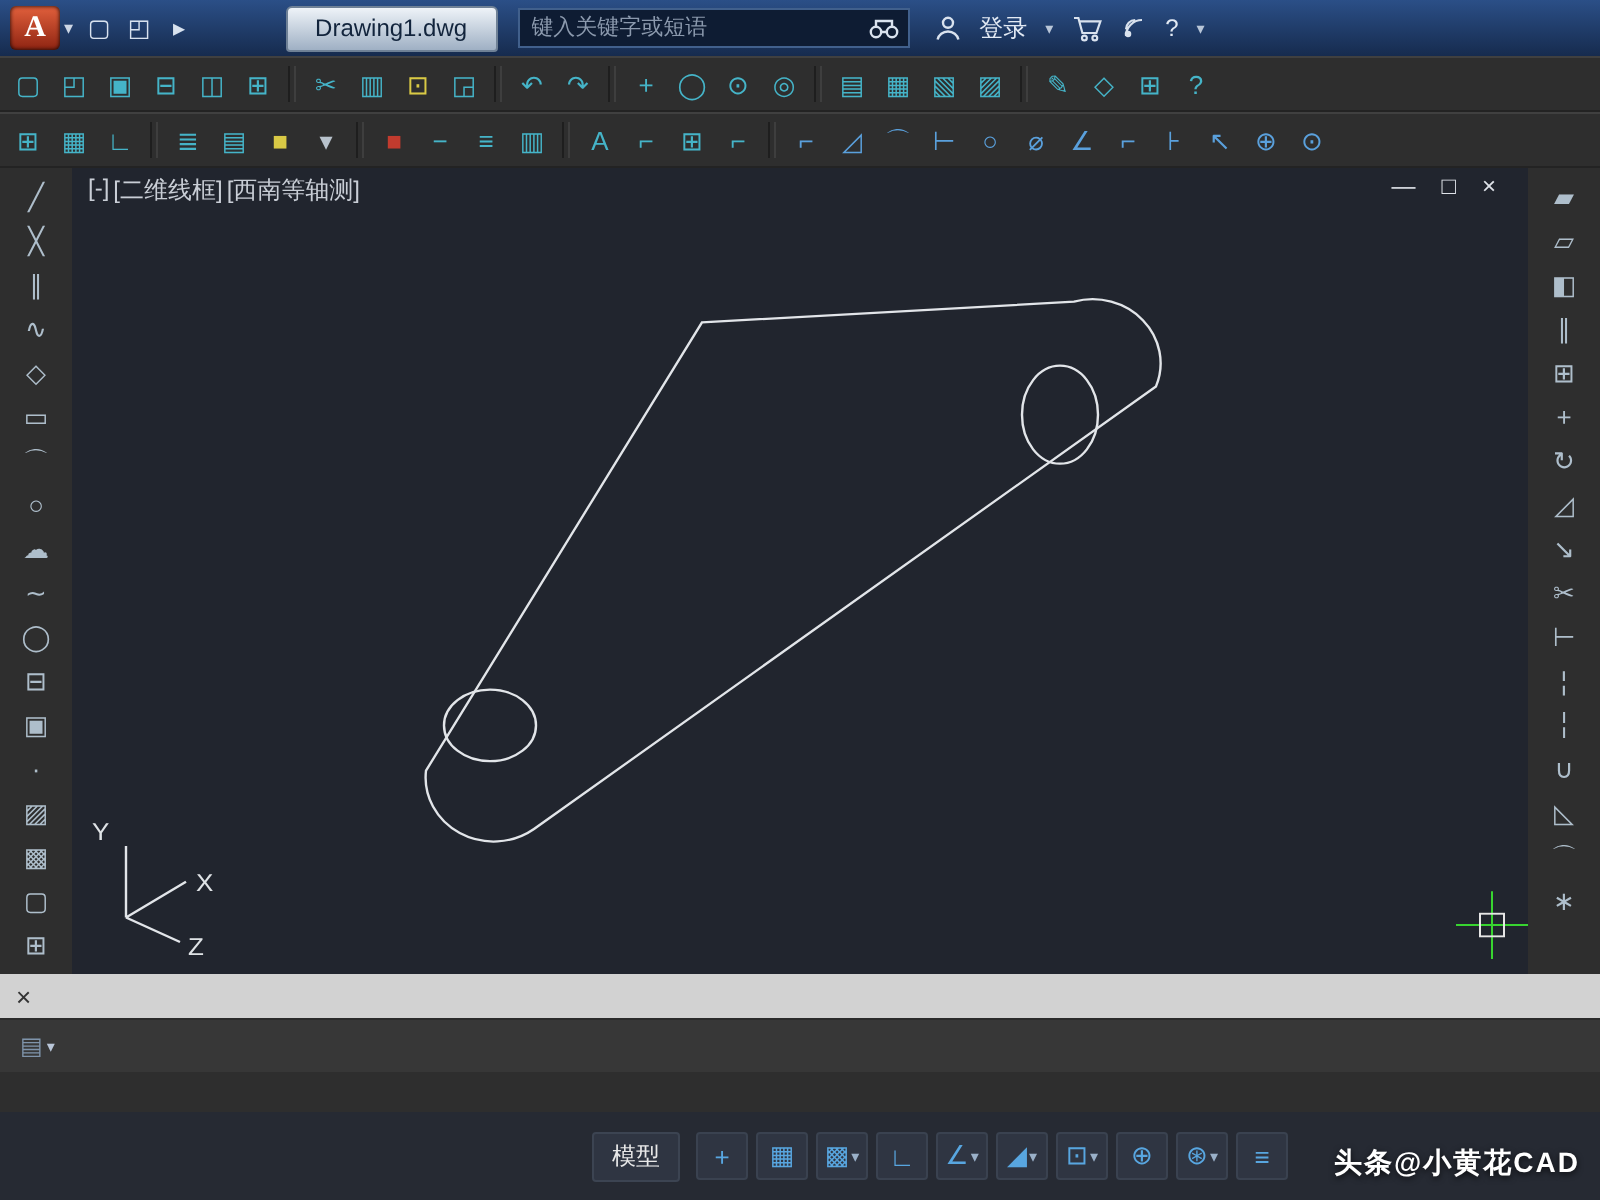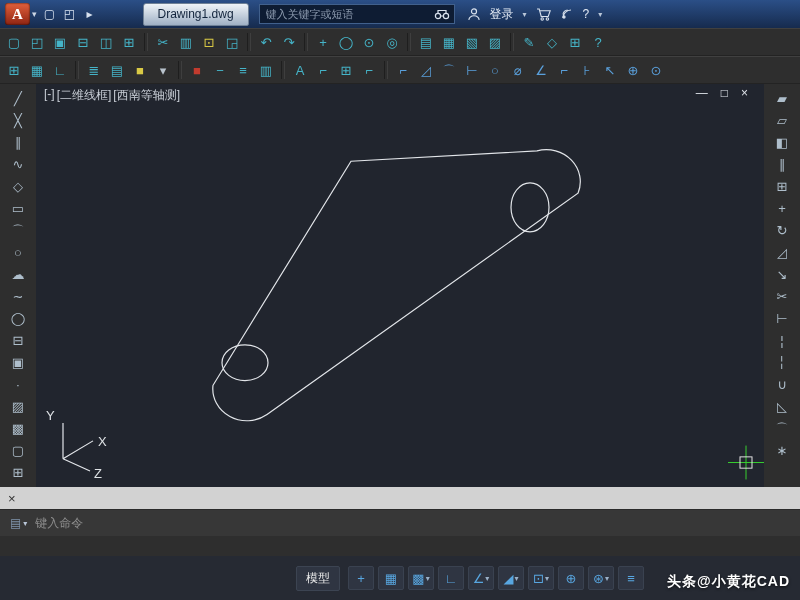--- a/index.html
+++ b/index.html
@@ -254,21 +254,20 @@
   </div>
 
   <div class="cmd-history">
     <span class="cmd-close">×</span>
   </div>
   <div class="cmd-input-row">
     <span class="cmd-cust-icon">
       <span>▤</span>
       <span class="mini-arrow">▾</span>
     </span>
-    <input class="cmd-input" placeholder="键入命令" style="">
   </div>
 
   <div class="statusbar">
     <button class="model-btn">模型</button>
     <div class="status-icons">
       <span class="sbi">+</span>
         <span class="sbi">▦</span>
         <span class="sbi">▩<span class="arrow">▾</span></span>
         <span class="sbi">∟</span>
         <span class="sbi">∠<span class="arrow">▾</span></span>

